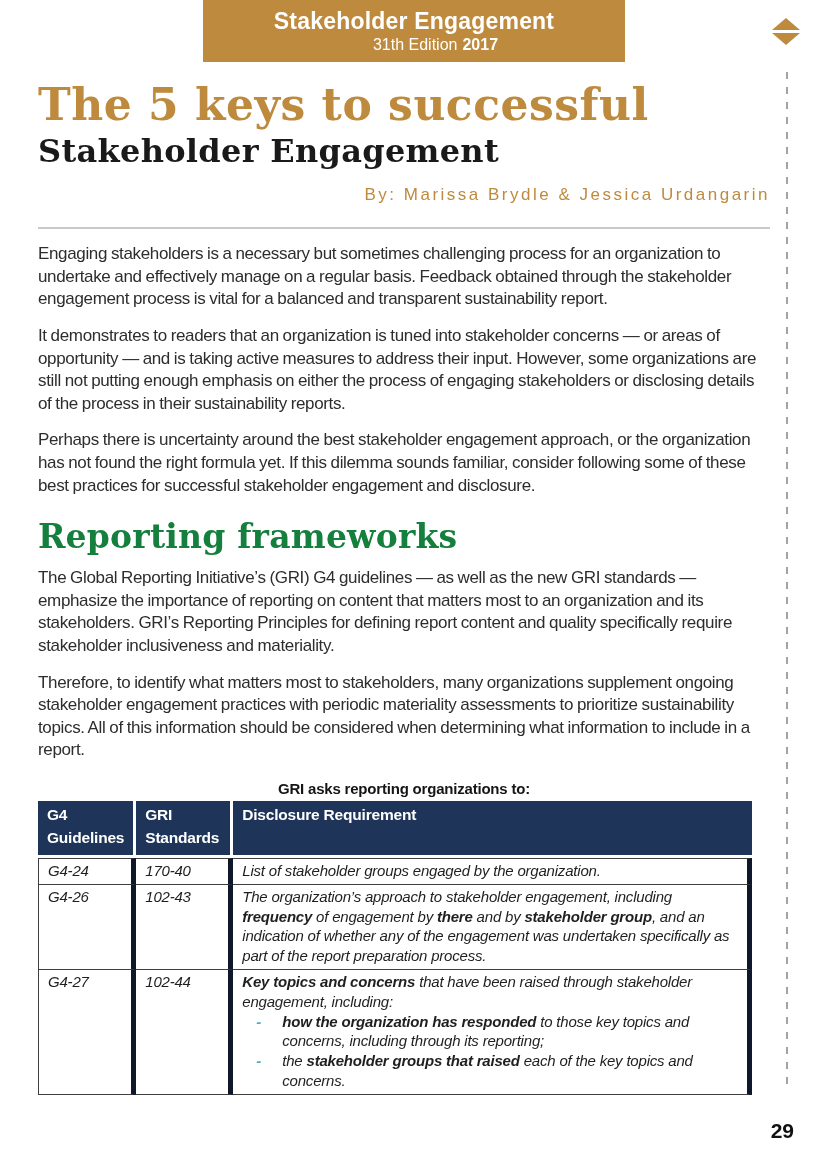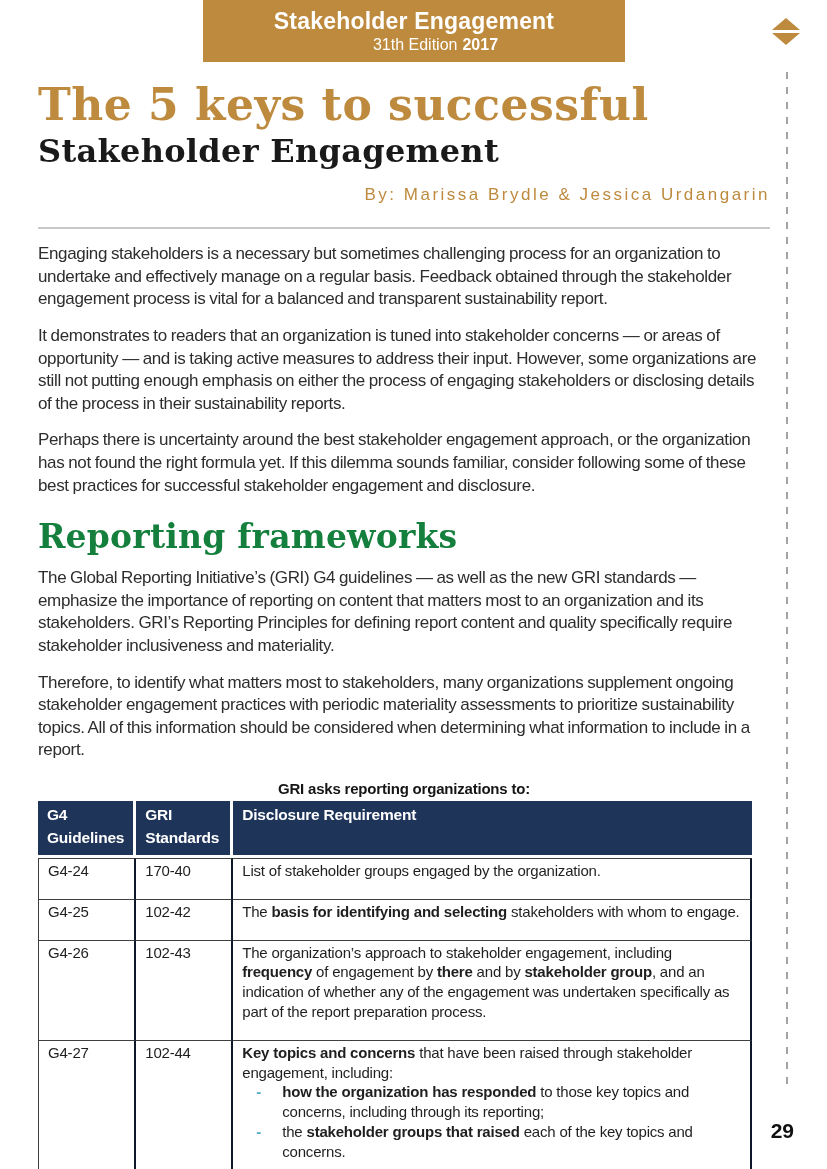--- a/index.html
+++ b/index.html
@@ -76,22 +76,22 @@
     margin-top:4px;width:714px;border-collapse:separate;border-spacing:0;
     font-size:15px;letter-spacing:-.2px;
   }
   table.gri th{
     background:var(--navy);color:#fff;text-align:left;font-weight:bold;
     padding:3px 9px 6px;line-height:1.45;vertical-align:top;font-size:15.5px;
   }
   table.gri th:not(:last-child){border-right:3px solid #fff;}
   table.gri th{border-bottom:3px solid #fff;}
   table.gri td{
-    border-right:2px solid #0f172a;border-bottom:1px solid #3f3f3f;
-    padding:2px 9px 18px;vertical-align:top;line-height:1.32;color:#1f1f1f;
+    border-right:5px solid #0f172a;border-bottom:1px solid #3f3f3f;
+    padding:2px 9px 3px;vertical-align:top;line-height:1.32;color:#1f1f1f;font-style:italic;
   }
   table.gri td:first-child{border-left:1px solid #3f3f3f;}
   table.gri tbody tr:first-child td{border-top:1px solid #3f3f3f;}
   td.req .bullet{display:flex;margin-left:14px;}
   td.req .dash{color:var(--bullet_blue);font-weight:bold;width:26px;flex:0 0 26px;}
   td.req .btxt{flex:1;}
 
   .page-number{
     position:absolute;right:33px;bottom:26px;
     font-size:21px;font-weight:bold;color:#111;
@@ -154,27 +154,20 @@
       </thead>
       <tbody>
           <tr>
             <td>G4-24</td>
             <td>170-40</td>
             <td class="req">
               <div><span>List of stakeholder groups engaged by the organization.</span></div>
             </td>
           </tr>
           <tr>
-            <td>G4-25</td>
-            <td>102-42</td>
-            <td class="req">
-              <div><span>The </span><b>basis for identifying and selecting</b><span> stakeholders with whom to engage.</span></div>
-            </td>
-          </tr>
-          <tr>
             <td>G4-26</td>
             <td>102-43</td>
             <td class="req">
               <div><span>The organization’s approach to stakeholder engagement, including </span><b>frequency</b><span> of engagement by </span><b>there</b><span> and by </span><b>stakeholder group</b><span>, and an indication of whether any of the engagement was undertaken specifically as part of the report preparation process.</span></div>
             </td>
           </tr>
           <tr>
             <td>G4-27</td>
             <td>102-44</td>
             <td class="req">

